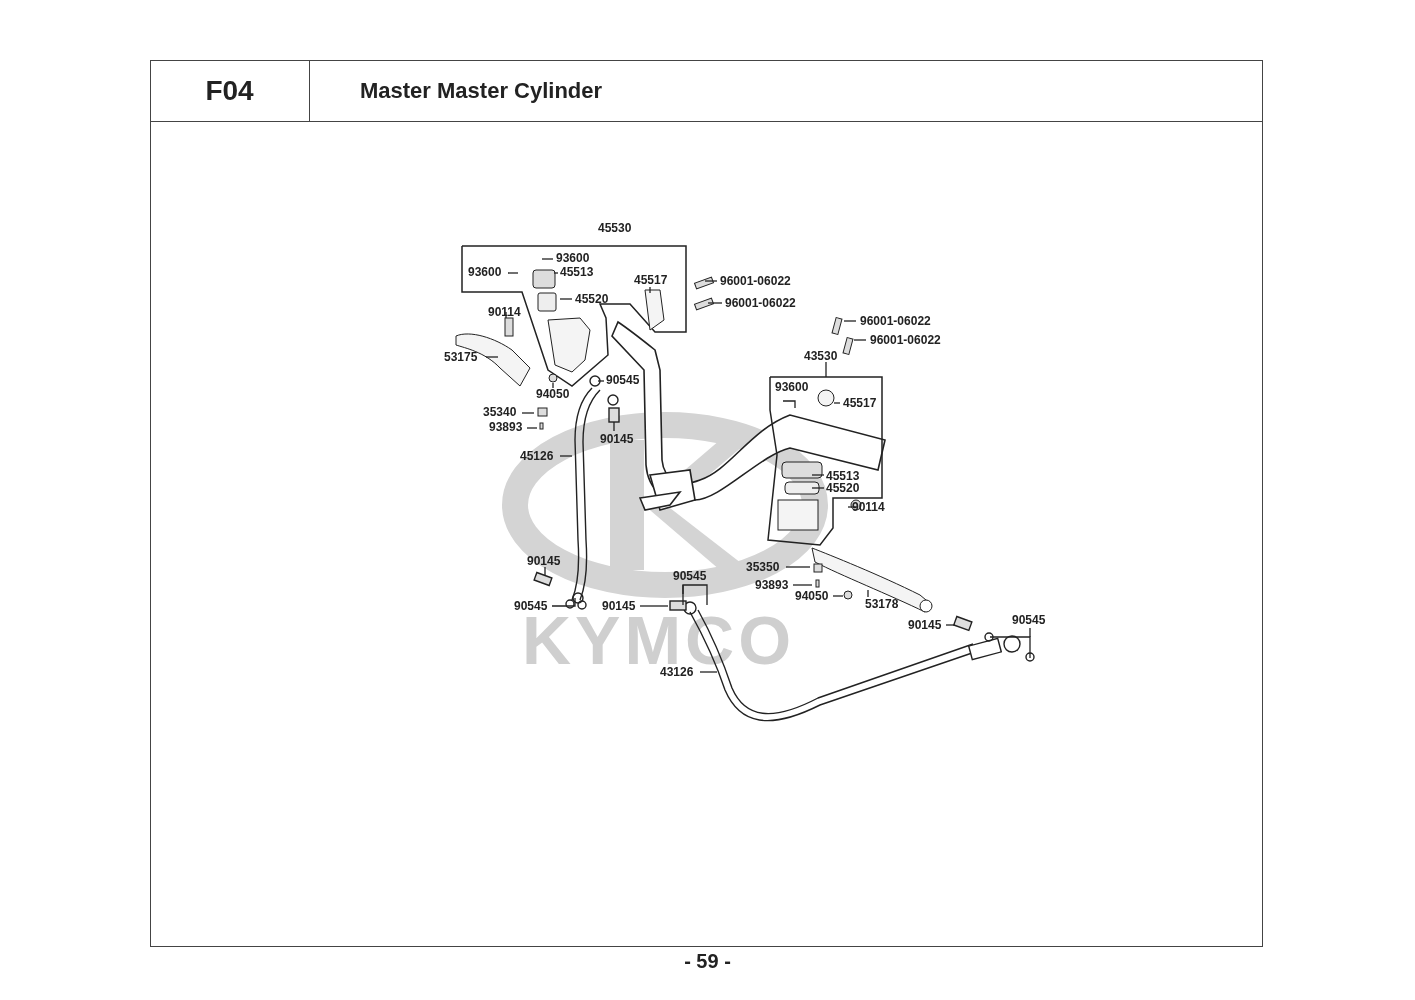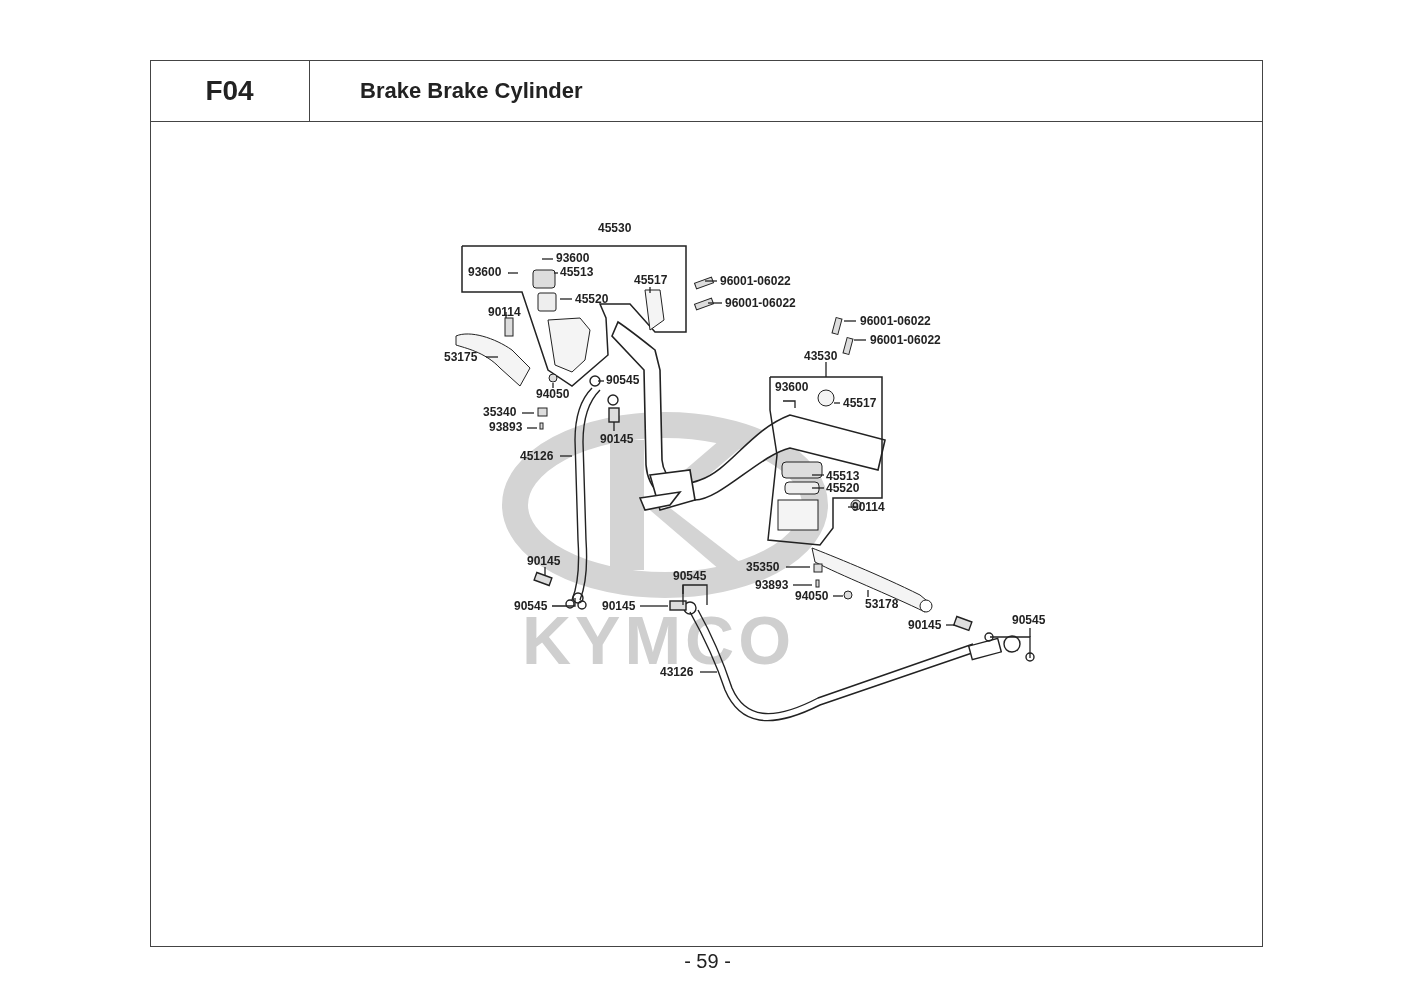--- a/index.html
+++ b/index.html
@@ -9,31 +9,31 @@
            border: 1.5px solid #444; box-sizing: border-box; }
   .hdr-code { position: absolute; left: 150px; top: 60px; width: 160px; height: 62px;
               border-right: 1.5px solid #444; border-bottom: 1.5px solid #444; box-sizing: border-box;
               display: flex; align-items: center; justify-content: center;
               font-weight: bold; font-size: 28px; }
   .hdr-title { position: absolute; left: 310px; top: 60px; width: 953px; height: 62px;
                border-bottom: 1.5px solid #444; box-sizing: border-box;
                display: flex; align-items: center; padding-left: 50px;
                font-weight: bold; font-size: 22px; }
   .page-num { position: absolute; left: 0; width: 1415px; top: 950px; text-align: center;
-              font-weight: normal; font-size: 20px; }
+              font-weight: bold; font-size: 20px; }
   svg.diagram { position: absolute; left: 0; top: 0; }
   svg text.lbl { font-family: "Liberation Sans", sans-serif; font-weight: bold; font-size: 12px; fill: #222; }
   svg text.wm { font-family: "Liberation Sans", sans-serif; font-weight: bold; font-size: 68px; fill: #cfcfcf; letter-spacing: 4px; }
 </style>
 </head>
 <body>
 
 <div class="frame"></div>
 <div class="hdr-code">F04</div>
-<div class="hdr-title">Brake Brake Cylinder</div>
+<div class="hdr-title">Master Master Cylinder</div>
 
 <svg class="diagram" width="1415" height="1000" viewBox="0 0 1415 1000">
 
   <g>
     <ellipse cx="665" cy="505" rx="150" ry="80" fill="none" stroke="#d4d4d4" stroke-width="26"></ellipse>
     <rect x="610" y="440" width="34" height="130" fill="#d4d4d4"></rect>
     <polygon points="644,505 720,440 750,440 670,508 750,570 720,570" fill="#d4d4d4"></polygon>
     <text class="wm" x="522" y="664">KYMCO</text>
   </g>
 

